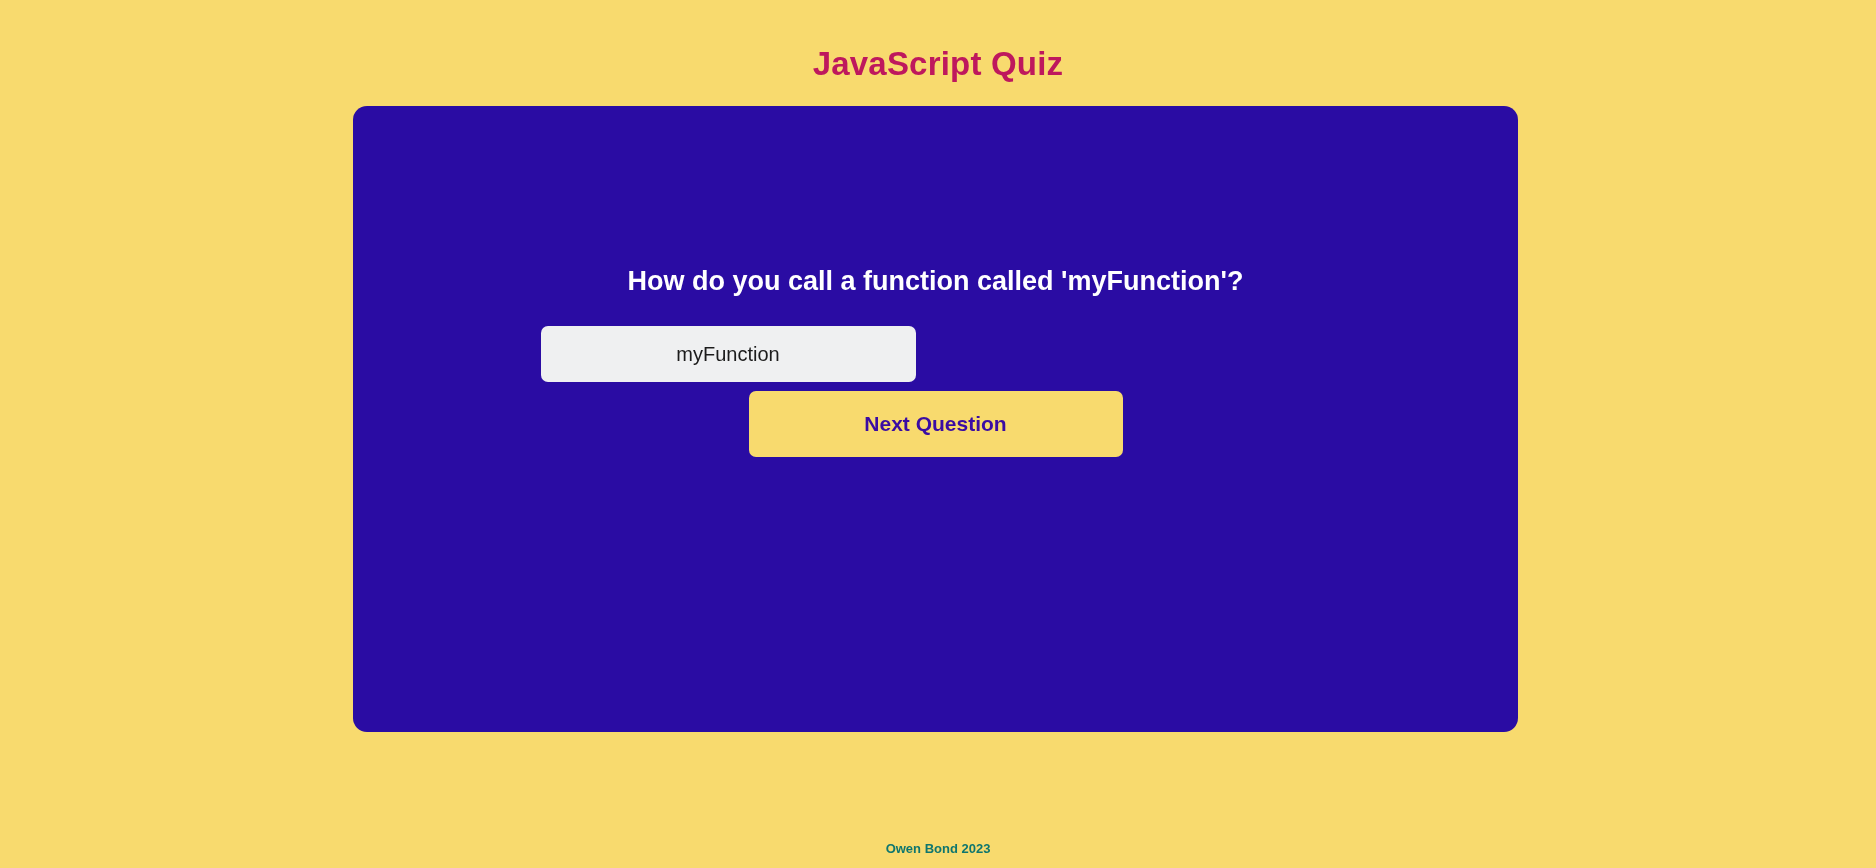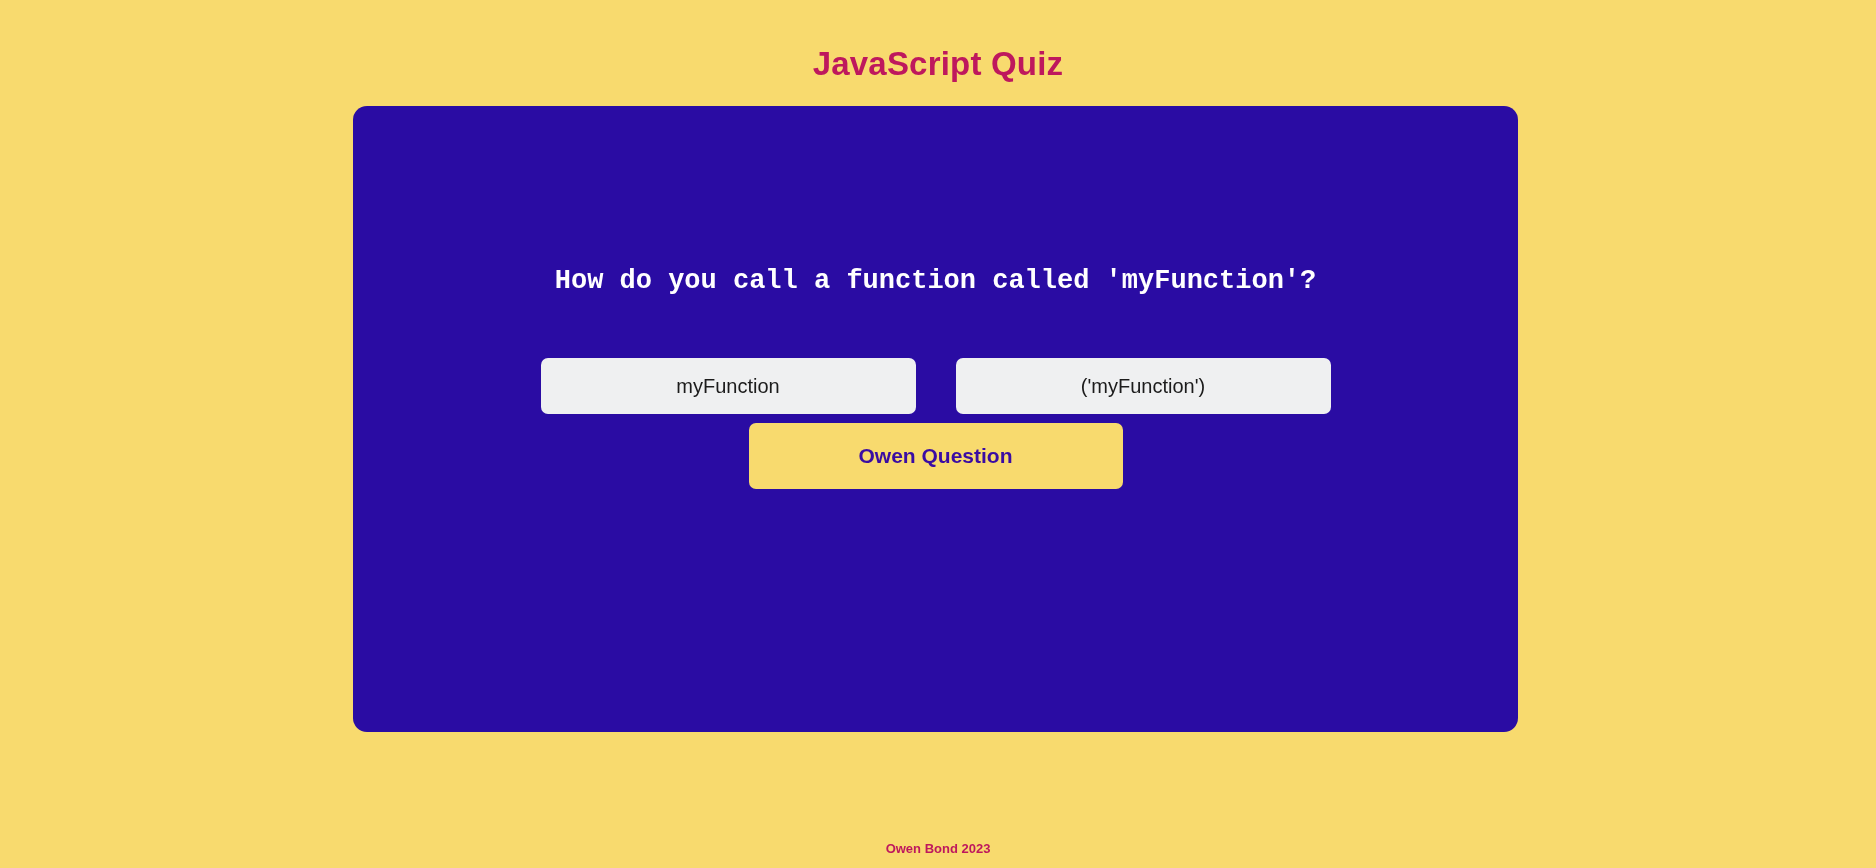--- a/index.html
+++ b/index.html
@@ -54,26 +54,25 @@
   .question-text {
     margin-top: 158px;
     width: 100%;
     text-align: center;
     font-size: 27px;
     font-weight: bold;
     color: #ffffff;
     line-height: 34px;
     padding: 0 40px;
     box-sizing: border-box;
-    font-family: Liberation Mono, monospace;
   }
 
   
   .answers-grid {
-    margin-top: 60px;
+    margin-top: 28px;
     display: grid;
     grid-template-columns: 375px 375px;
     grid-auto-rows: 56px;
     column-gap: 14px;
     row-gap: 8px;
     gap: 40px;
   }
 
   .answer-button {
     background: #eff0f1;
@@ -113,37 +112,36 @@
 
   
   .page-footer {
     position: absolute;
     left: 0;
     bottom: 10px;
     width: 100%;
     text-align: center;
     font-size: 13px;
     font-weight: bold;
-    color: #be185d;
+    color: #0f766e;
     line-height: 18px;
   }
 </style>
 </head>
 <body>
 
 <h1 class="page-title">JavaScript Quiz</h1>
 
 <div class="quiz-card">
   <div class="quiz-inner">
 
     <div class="question-text">How do you call a function called 'myFunction'?</div>
 
     <div class="answers-grid">
       <button class="answer-button">myFunction</button>
-      <button class="answer-button">('myFunction')</button>
     </div>
 
-    <button class="next-button">Owen Question</button>
+    <button class="next-button">Next Question</button>
 
   </div>
 </div>
 
 <div class="page-footer">Owen Bond 2023</div>
 
 </body></html>

